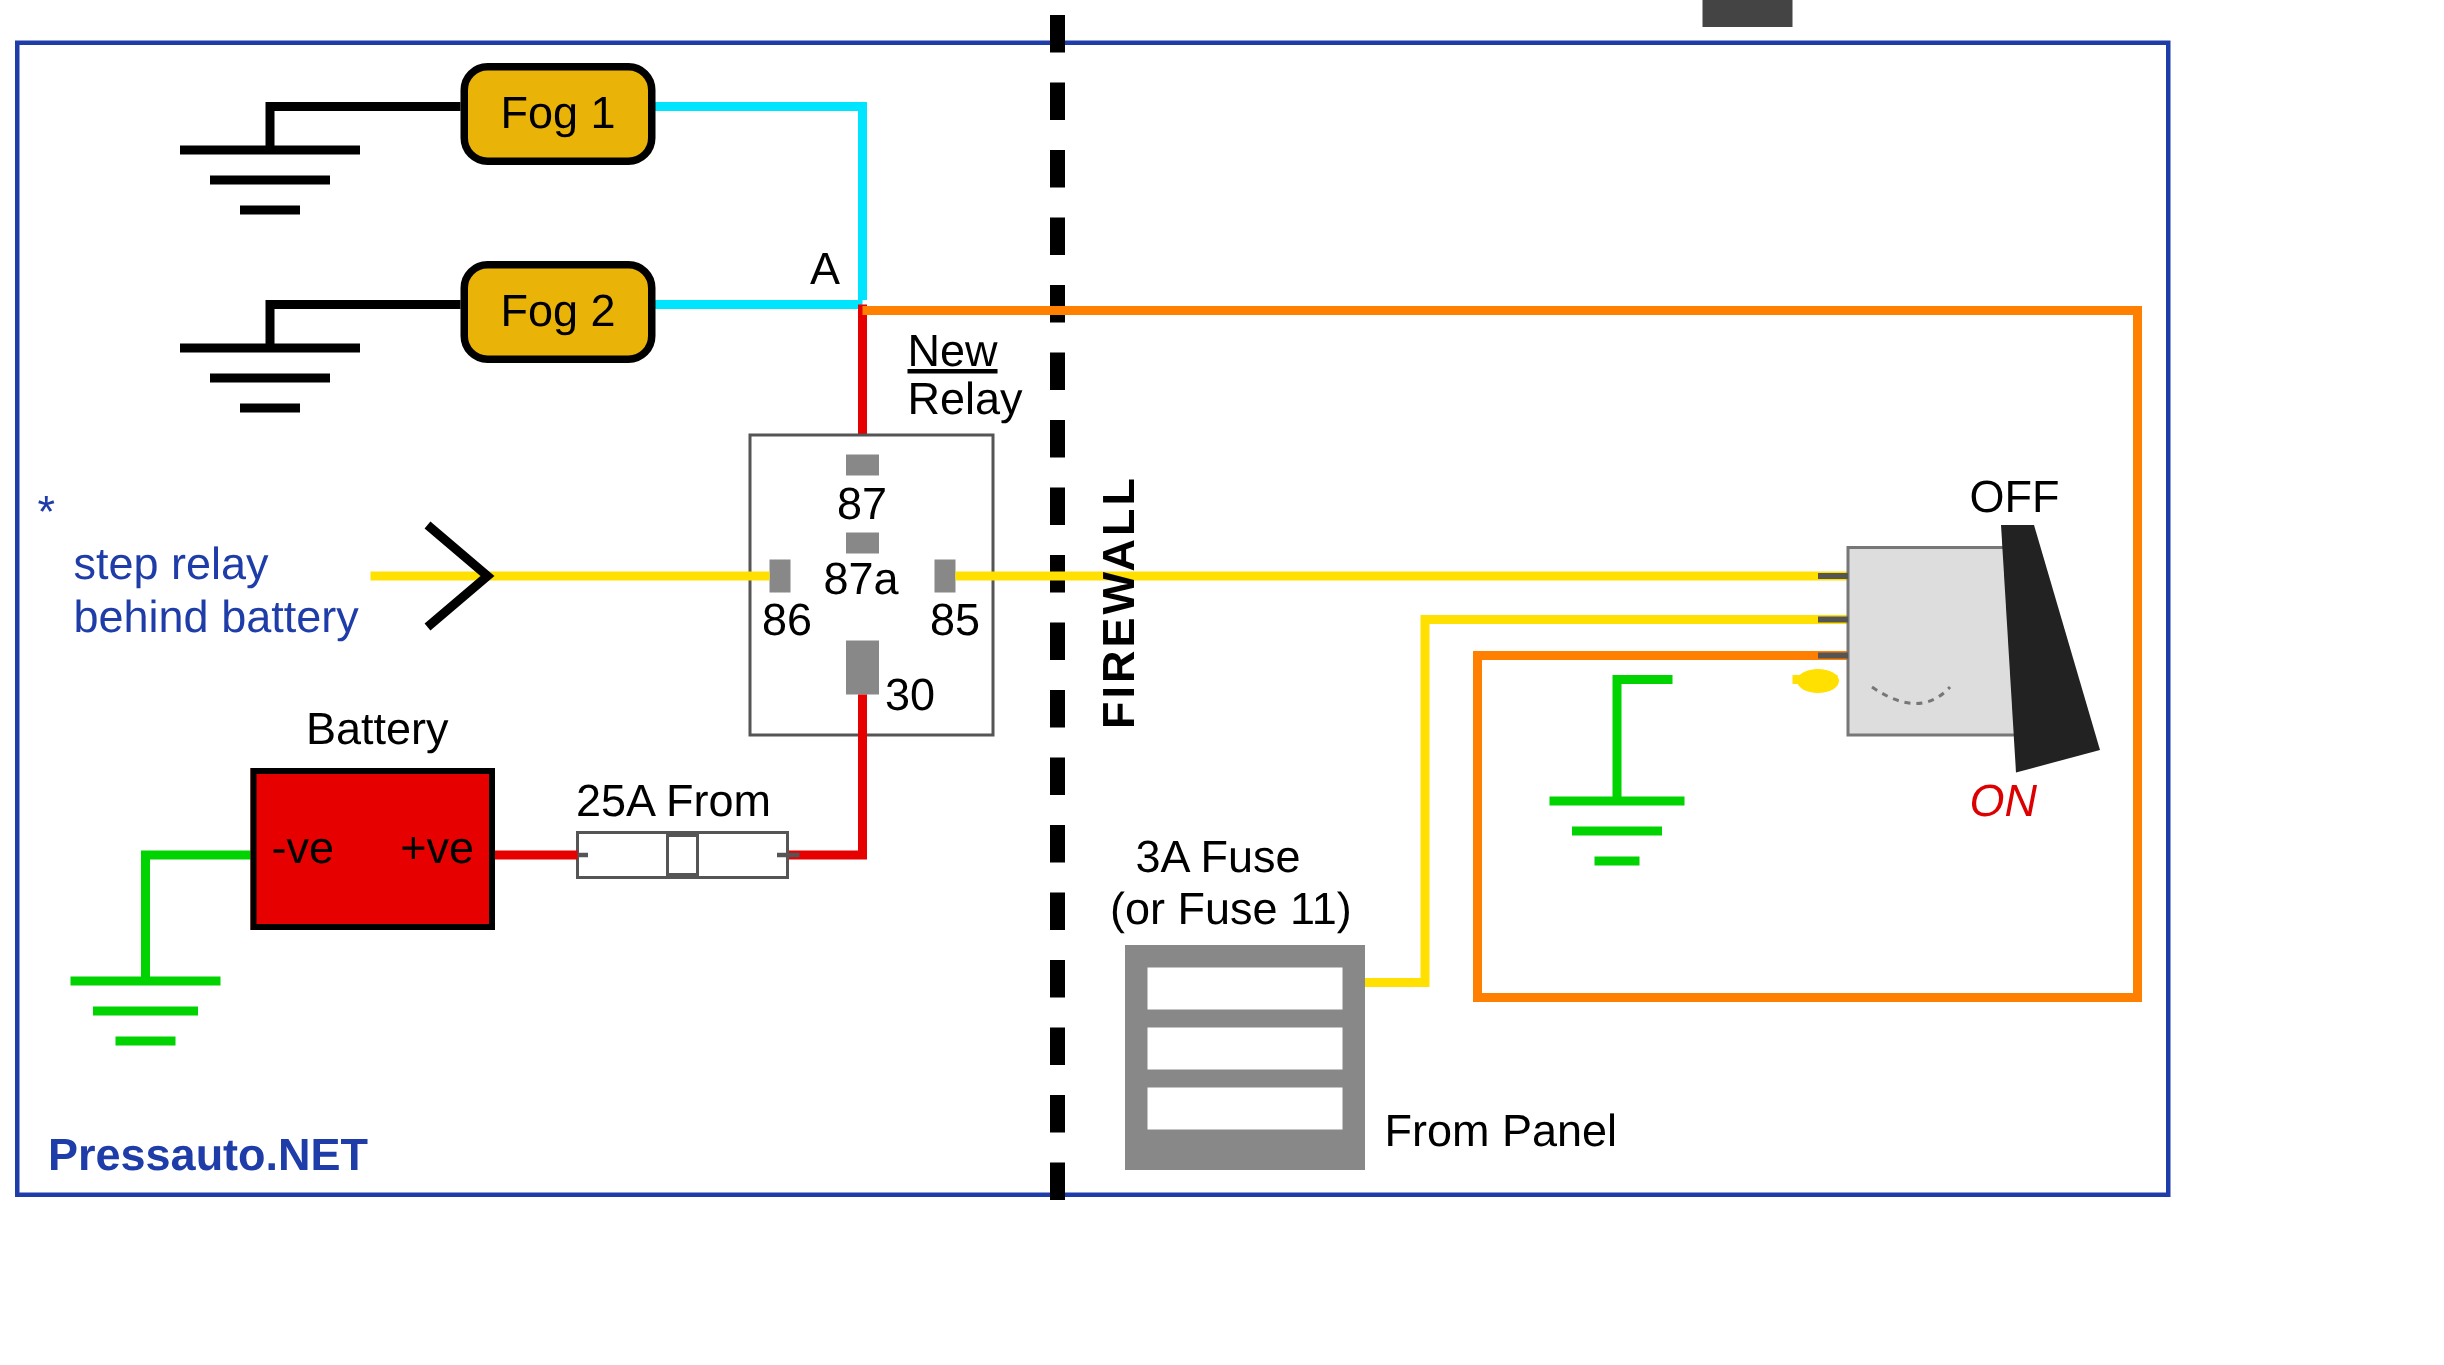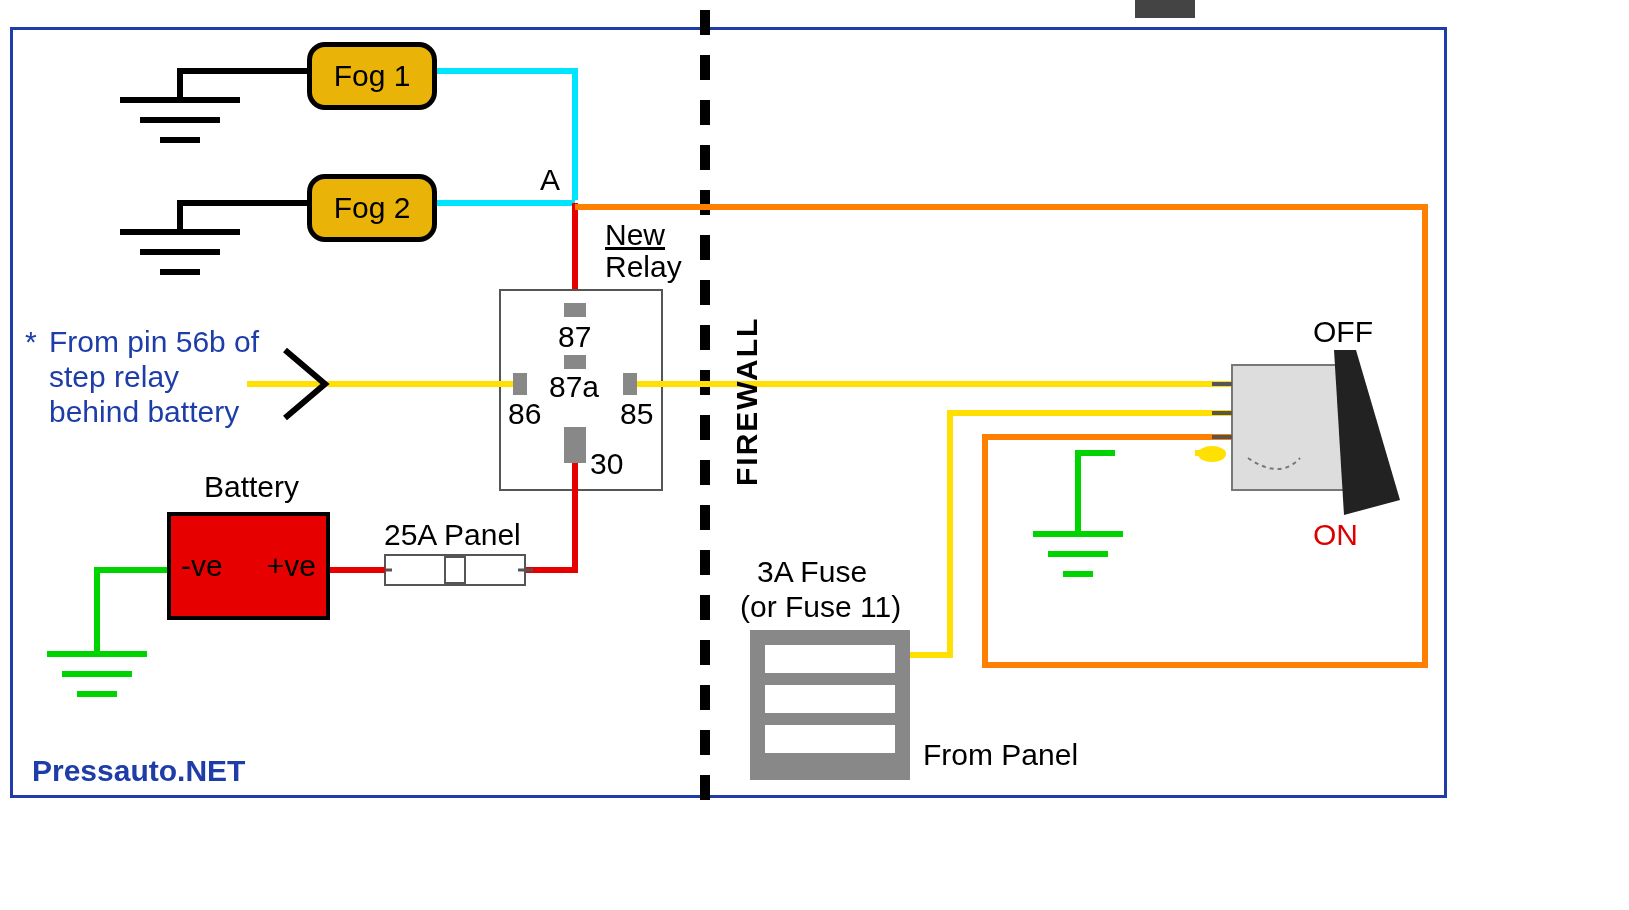--- a/index.html
+++ b/index.html
@@ -28,21 +28,21 @@
     top: 0;
   }
   .lbl {
     position: absolute;
     font-size: 30px;
     color: #000;
     font-family: Arial, sans-serif;
     white-space: nowrap;
   }
   .blue  { color: #1f3da8; }
-  .red   { color: #d00; }
+  .red   { color: #d00; font-style: italic; }
   .fog-pill {
     position: absolute;
     width: 120px;
     height: 58px;
     background: #eab308;
     border: 5px solid #000;
     border-radius: 18px;
     display: flex;
     align-items: center;
     justify-content: center;
@@ -171,24 +171,23 @@
   <div class="lbl" style="left:605px; top:218px;text-decoration:underline;">New</div>
   <div class="lbl" style="left:605px; top:250px;">Relay</div>
 
   <div class="lbl" style="left:558px; top:320px;">87</div>
   <div class="lbl" style="left:549px; top:370px;">87a</div>
   <div class="lbl" style="left:508px; top:397px;">86</div>
   <div class="lbl" style="left:620px; top:397px;">85</div>
   <div class="lbl" style="left:590px; top:447px;">30</div>
 
   <div class="lbl" style="left:204px; top:470px;">Battery</div>
-  <div class="lbl" style="left:384px; top:518px;">25A Panel</div>
+  <div class="lbl" style="left:384px; top:518px;">25A From</div>
 
   <div class="lbl blue" style="left:25px; top:325px;">*</div>
-  <div class="lbl blue" style="left:49px; top:325px;">From pin 56b of</div>
   <div class="lbl blue" style="left:49px; top:360px;">step relay</div>
   <div class="lbl blue" style="left:49px; top:395px;">behind battery</div>
 
   <div class="lbl" style="left:730px; top:486px; transform:rotate(-90deg); transform-origin:left top; letter-spacing:2px; font-weight:bold;">FIREWALL</div>
 
   <div class="lbl" style="left:757px; top:555px;">3A Fuse</div>
   <div class="lbl" style="left:740px; top:590px;">(or Fuse 11)</div>
   <div class="lbl" style="left:923px; top:738px;">From Panel</div>
 
   <div class="lbl" style="left:1313px; top:315px;">OFF</div>

